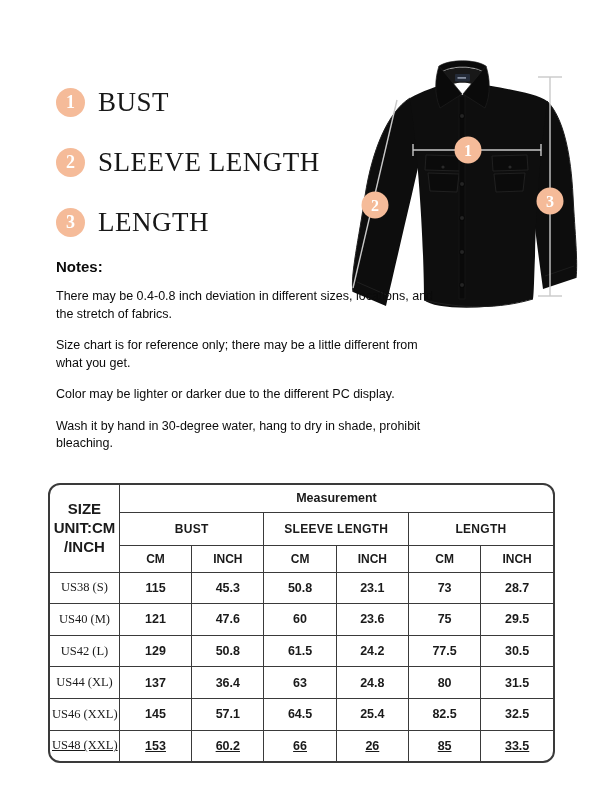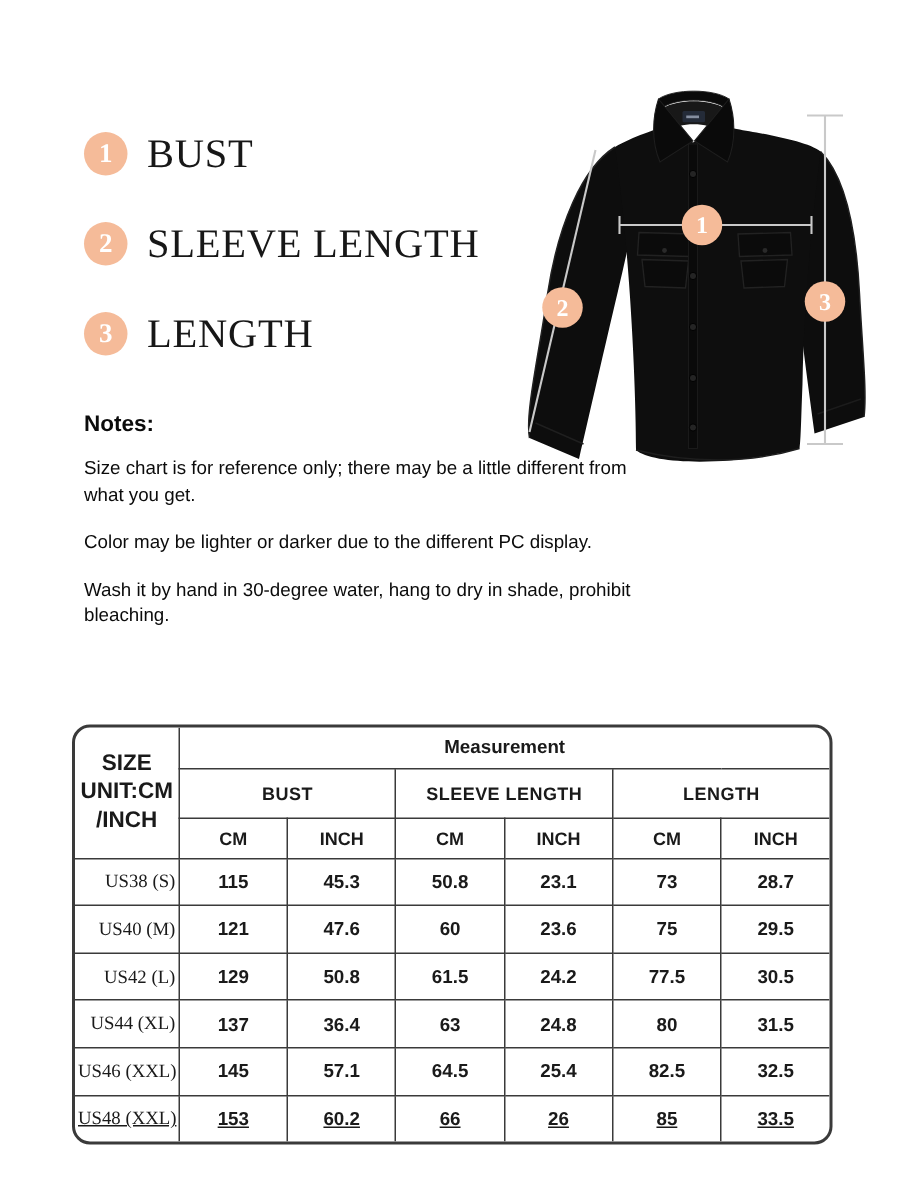--- a/index.html
+++ b/index.html
@@ -21,21 +21,21 @@
   }
   .legend-label{
     margin-left:13px;font-family:"Liberation Serif",serif;
     font-size:27px;color:#171717;letter-spacing:0.5px;white-space:nowrap;
   }
 
   
   .jacket{position:absolute;left:340px;top:38px;width:260px;height:285px;}
 
   
-  .notes{position:absolute;left:56px;top:274px;width:378px;color:#0b0b0b;}
+  .notes{position:absolute;left:56px;top:258px;width:378px;color:#0b0b0b;}
   .notes-heading{font-size:15px;font-weight:bold;margin:0 0 13px 0;}
   .notes p{margin:0 0 14px 0;font-size:12.5px;line-height:1.4;}
 
   
   .size-table-wrap{
     position:absolute;left:48px;top:483px;width:507px;height:280px;
     border:2px solid #3a3a3a;border-radius:12px;overflow:hidden;box-sizing:border-box;
   }
   table.size-table{
     border-collapse:collapse;width:100%;height:100%;table-layout:fixed;
@@ -54,21 +54,21 @@
   .size-table tr.h2{height:33px;}
   .size-table tr.h3{height:27px;}
   td.corner{
     font-weight:bold;font-size:15px;line-height:1.25;
     overflow-wrap:anywhere;padding:2px 3px;
   }
   td.meas{font-weight:bold;font-size:12.5px;}
   td.group{font-weight:bold;font-size:12px;letter-spacing:0.3px;}
   td.unit{font-weight:bold;font-size:12px;}
   td.size-cell{
-    font-family:"Liberation Serif",serif;font-size:12.5px;white-space:nowrap;text-align:right;
+    font-family:"Liberation Serif",serif;font-size:12.5px;white-space:nowrap;
   }
   td.val{font-weight:bold;font-size:12.5px;}
 </style>
 </head>
 <body>
 
 <div class="page">
 
   <div class="legend">
     <div class="legend-item">
@@ -151,20 +151,21 @@
       <text x="128" y="117.5" fill="#ffffff">1</text>
       <circle cx="35" cy="167" r="13.5" fill="#f5bb99"></circle>
       <text x="35" y="172.5" fill="#ffffff">2</text>
       <circle cx="210" cy="163" r="13.5" fill="#f5bb99"></circle>
       <text x="210" y="168.5" fill="#ffffff">3</text>
     </g>
   </svg>
 
   <div class="notes">
     <div class="notes-heading">Notes:</div>
+    <p>There may be 0.4-0.8 inch deviation in different sizes, locations, and the stretch of fabrics.</p>
     <p>Size chart is for reference only; there may be a little different from what you get.</p>
     <p>Color may be lighter or darker due to the different PC display.</p>
     <p>Wash it by hand in 30-degree water, hang to dry in shade, prohibit bleaching.</p>
   </div>
 
   <div class="size-table-wrap">
     <table class="size-table">
       <colgroup>
           <col class="c-size">
           <col>

